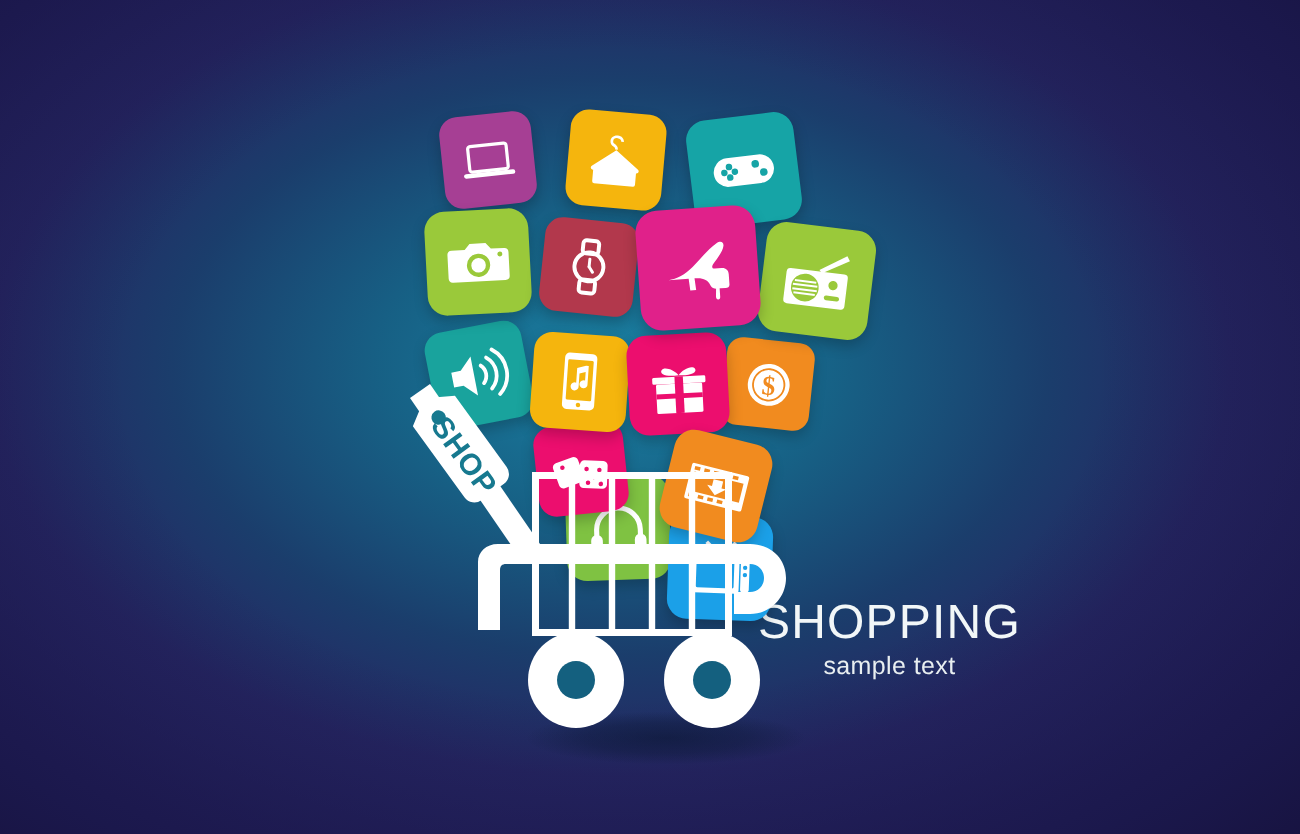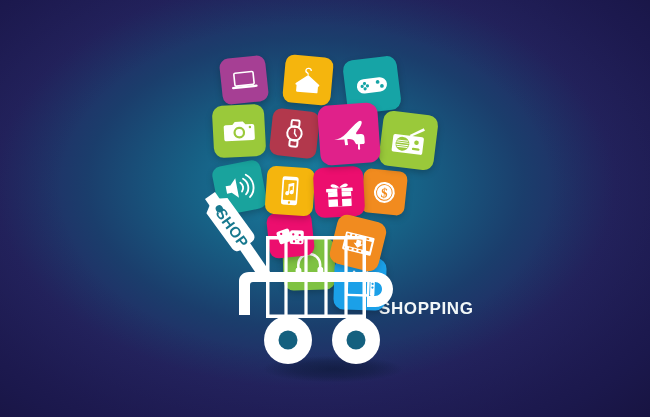--- a/index.html
+++ b/index.html
@@ -46,21 +46,21 @@
 
   
   .textblock{
     position:absolute;left:379px;top:300px;
     color:#ffffff;
     text-align:center;
     line-height:1;
     user-select:none;
   }
   .headline{
-    font-size:17px;letter-spacing:0.6px;font-weight:700;
+    font-size:24px;letter-spacing:0.6px;font-weight:400;
     color:#f2f7f8;
     font-family:"Liberation Sans", sans-serif;
   }
   .subline{
     font-size:12.5px;margin-top:3px;color:#e8eef0;font-weight:400;
     letter-spacing:0.2px;
   }
   .shadow{
     position:absolute;left:243px;top:352px;width:180px;height:34px;
     background:radial-gradient(ellipse 50% 50% at 50% 50%,
@@ -293,15 +293,16 @@
   <div class="shop-tag" id="shop-tag" style="left: 203px; top: 196px; width: 62px; height: 66px; z-index: 22;"><svg viewBox="0 0 62 66" width="62" height="66">
         <g transform="rotate(54 31 33)">
           <path d="M2 20 h44 a6 6 0 0 1 6 6 v14 a6 6 0 0 1 -6 6 H2 L-6 33 Z" fill="#ffffff"></path>
           <circle cx="6" cy="33" r="3.6" fill="#17798f"></circle>
           <text x="29" y="39" font-family="Liberation Sans, sans-serif" font-size="15" font-weight="bold" text-anchor="middle" fill="#17798f" letter-spacing="0.5">SHOP</text>
         </g>
       </svg></div>
 
   <div class="textblock">
     <div class="headline">SHOPPING</div>
+    <div class="subline">sample text</div>
   </div>
 
 </div>
 
 </body></html>

